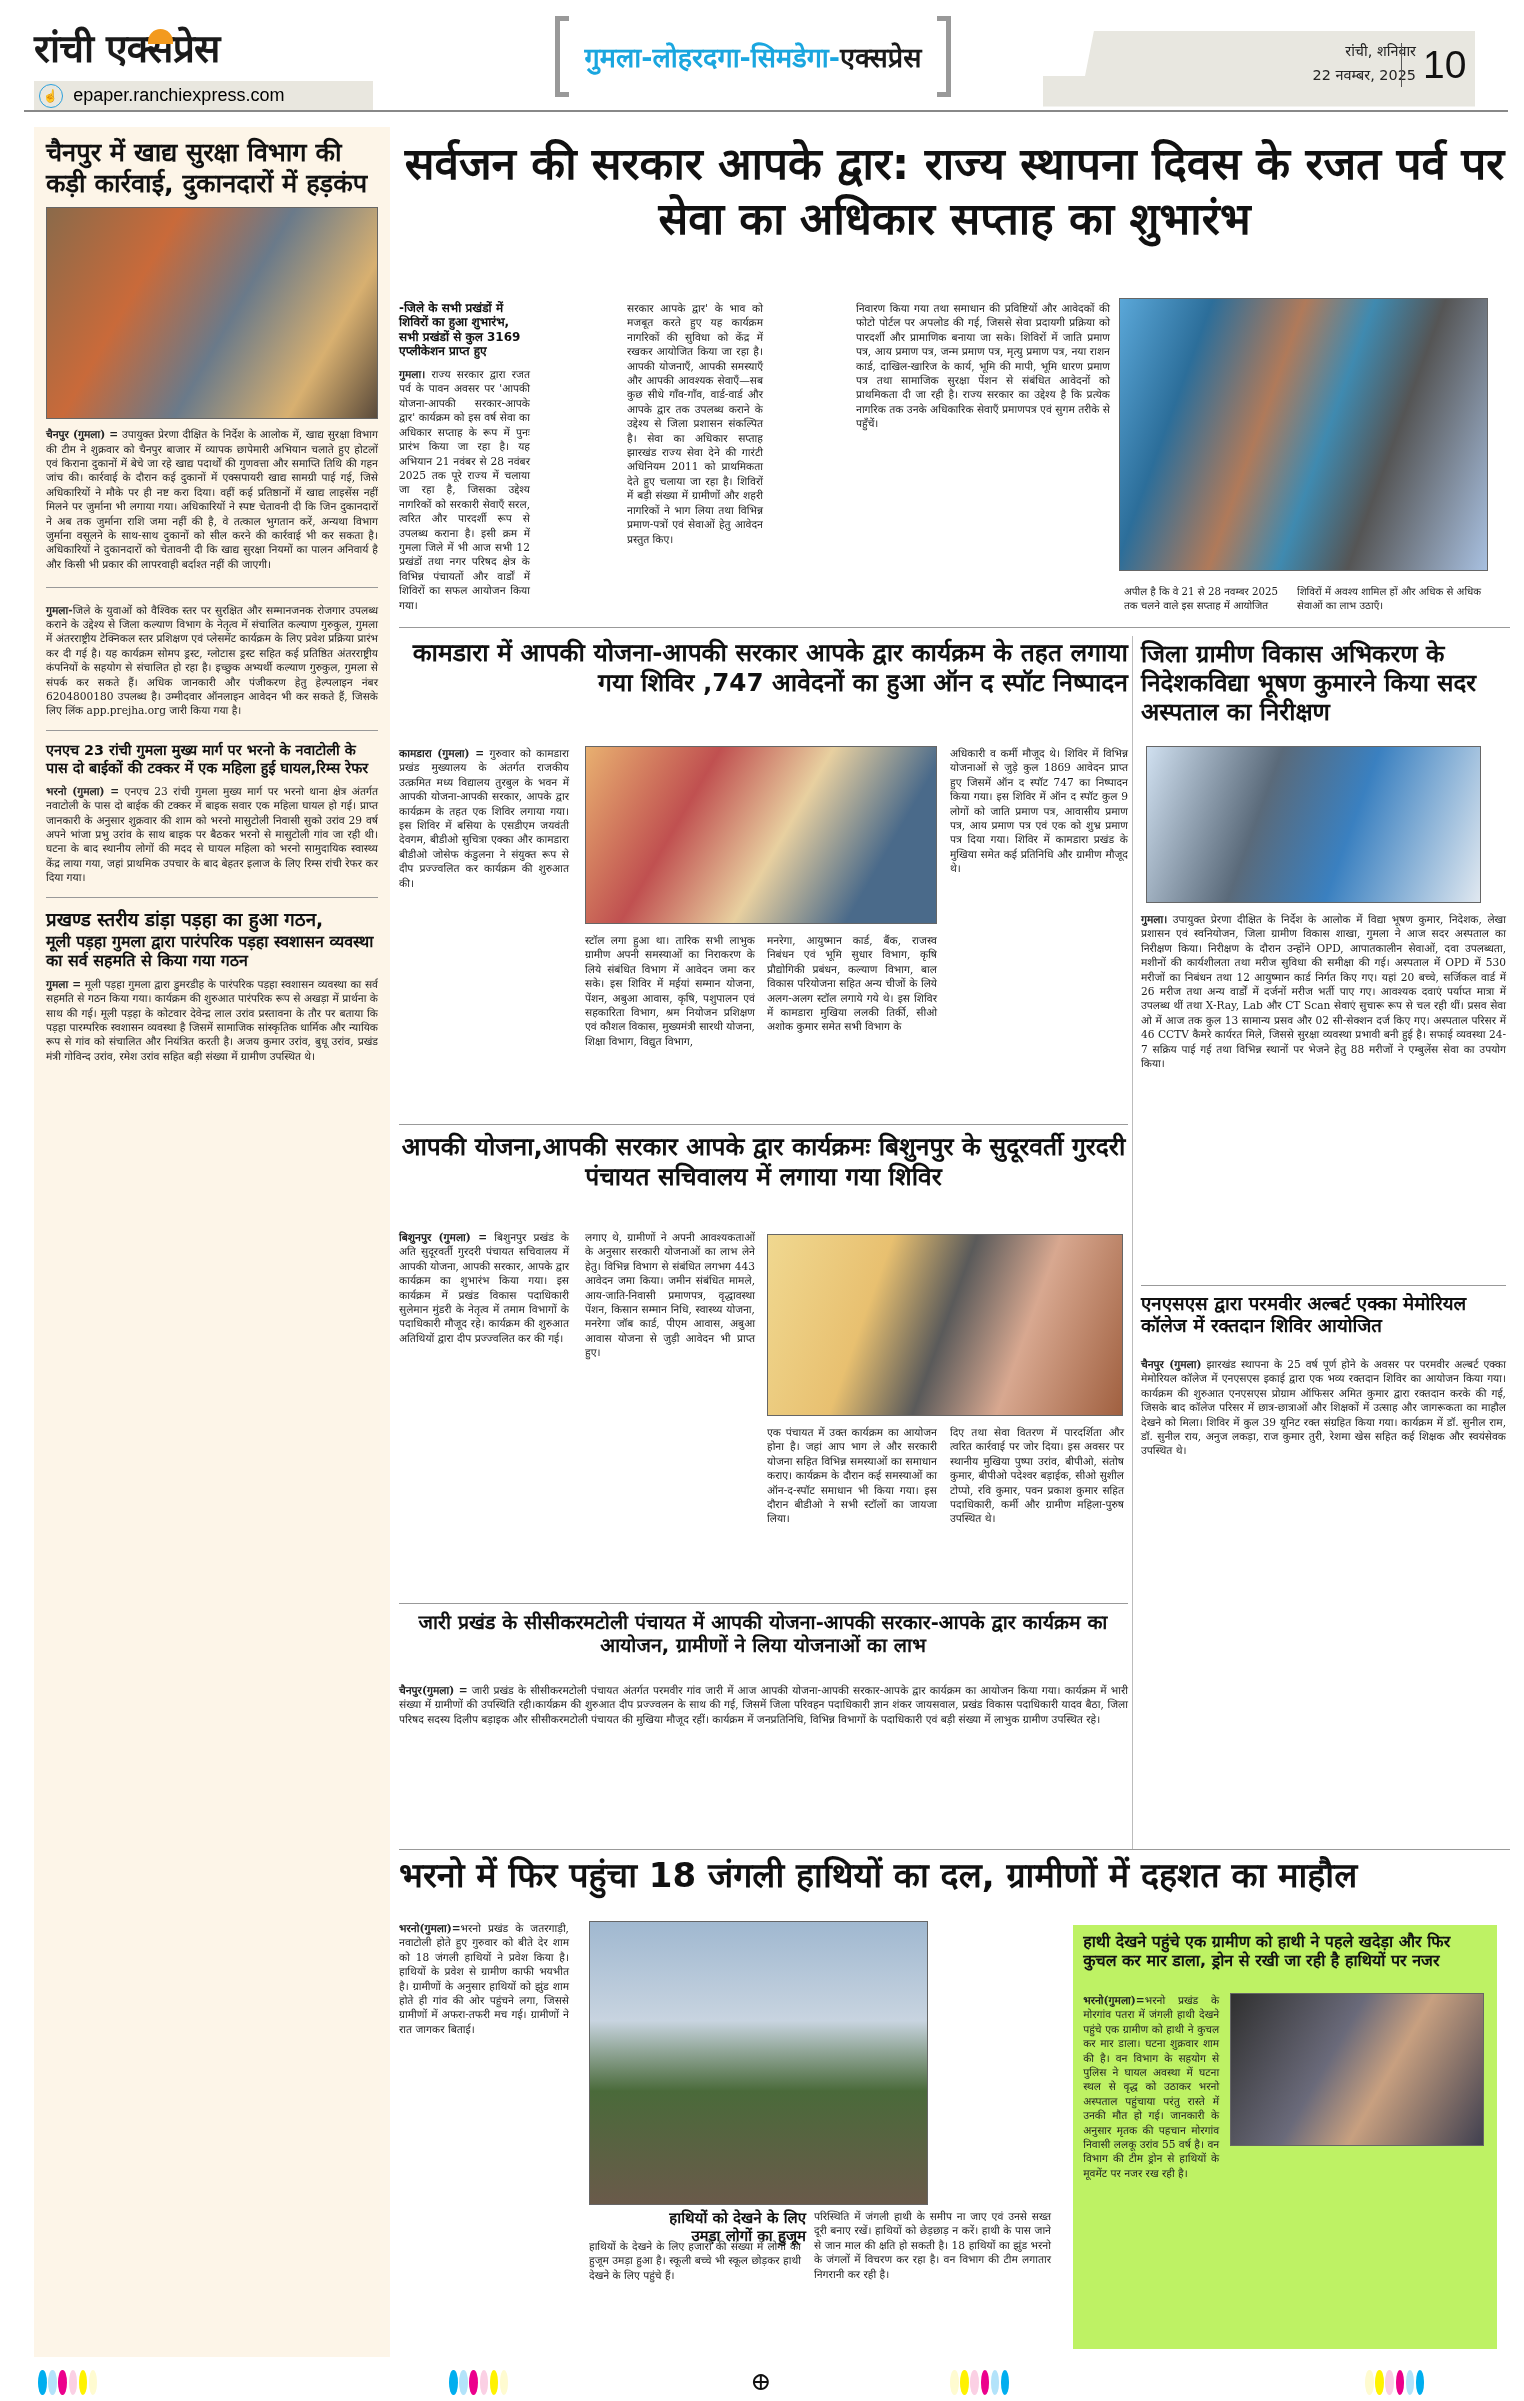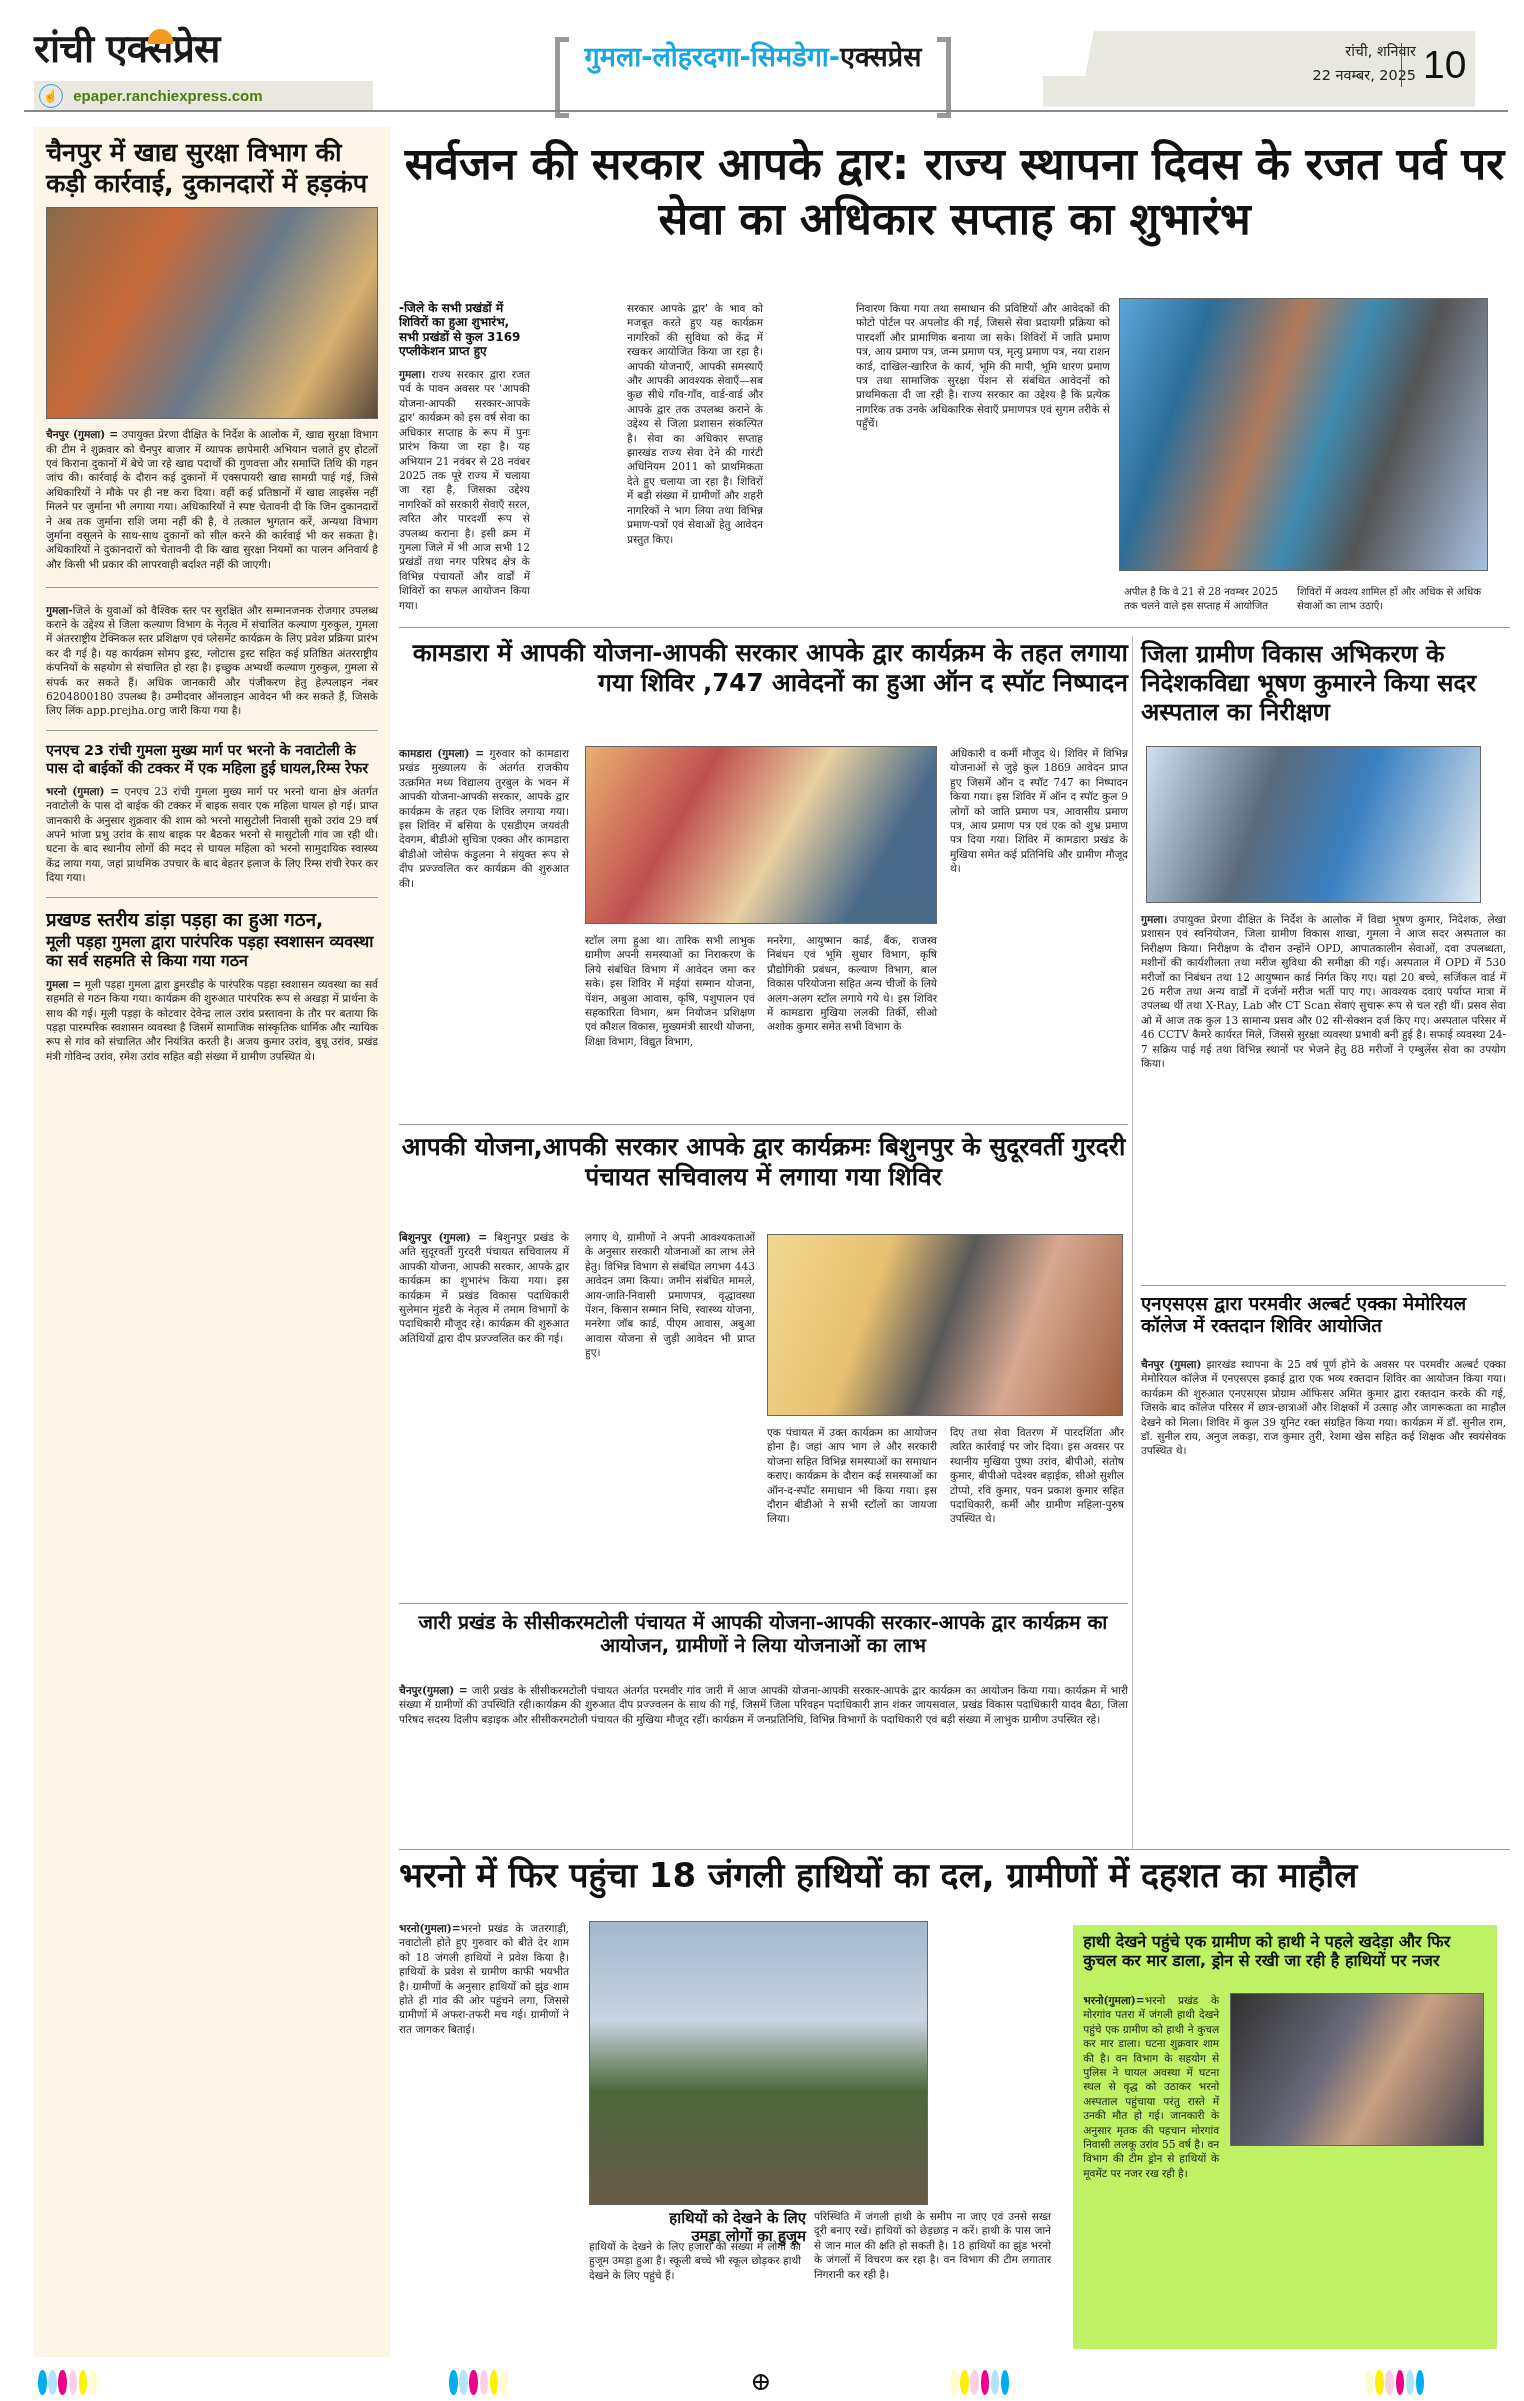--- a/index.html
+++ b/index.html
@@ -3,23 +3,23 @@
 <meta charset="utf-8">
 <style>
 *{box-sizing:border-box;margin:0;padding:0}
 body{width:1525px;height:2401px;background:#fff;font-family:"DejaVu Serif",serif;color:#1a1a1a;position:relative;overflow:hidden}
 .abs{position:absolute}
 .masthead{left:34px;top:25.4px;width:314px;height:85px}
 .logo{font-family:"DejaVu Sans",sans-serif;font-weight:900;font-size:39px;letter-spacing:-0.8px;color:#1a1a1a;line-height:47px}
 .sun{position:absolute;left:114px;top:3.4px;width:25.4px;height:15.3px;border-radius:25.4px 25.4px 0 0;background:#f39a1e}
 .urlbar{position:absolute;left:0;top:56px;width:339px;height:29px;background:#e9e7df;display:flex;align-items:center}
 .urlicon{width:24px;height:24px;border-radius:50%;border:1.7px solid #2aa0dd;margin:0 10.2px 0 5.1px;display:flex;align-items:center;justify-content:center;color:#2aa0dd;font-size:12px}
-.url{font-family:"Liberation Sans",sans-serif;font-weight:bold;font-size:15px;color:#4d7c0f}
+.url{font-family:"Liberation Sans",sans-serif;font-weight:normal;font-size:18px;color:#000000}
 .hline{left:24px;top:110px;width:1484px;height:1.7px;background:#888}
-.section{left:555px;top:37px;width:396px;height:81px;display:flex;align-items:flex-start}
+.section{left:555px;top:16px;width:396px;height:81px;display:flex;align-items:center}
 .brk{width:13.6px;height:81px;border:5.1px solid #999;}
 .brk.l{border-right:none}
 .brk.r{border-left:none}
 .section .txt{flex:1;text-align:center;font-family:"DejaVu Sans",sans-serif;font-weight:bold;font-size:27px;color:#1aa6df}
 .section .txt b{color:#1a1a1a}
 .dateblock{left:1043px;top:30.5px;width:432px;height:76px;background:#e8e7e0;clip-path:polygon(51px 0,100% 0,100% 100%,0 100%,0 60%,42px 60%)}
 .dateinner{position:absolute;right:59px;top:8.5px;text-align:right;font-family:"DejaVu Sans",sans-serif;font-size:14.4px;line-height:24px;color:#222}
 .pageno{position:absolute;right:8.5px;top:12px;font-family:"Liberation Sans",sans-serif;font-size:39px;color:#111;border-left:0.8px solid #555;padding-left:21px}
 .leftcol{left:34px;top:127px;width:356px;height:2230px;background:#fdf5e8}
 .headline{font-family:"DejaVu Sans",sans-serif;font-weight:bold;color:#111;line-height:1.2}

